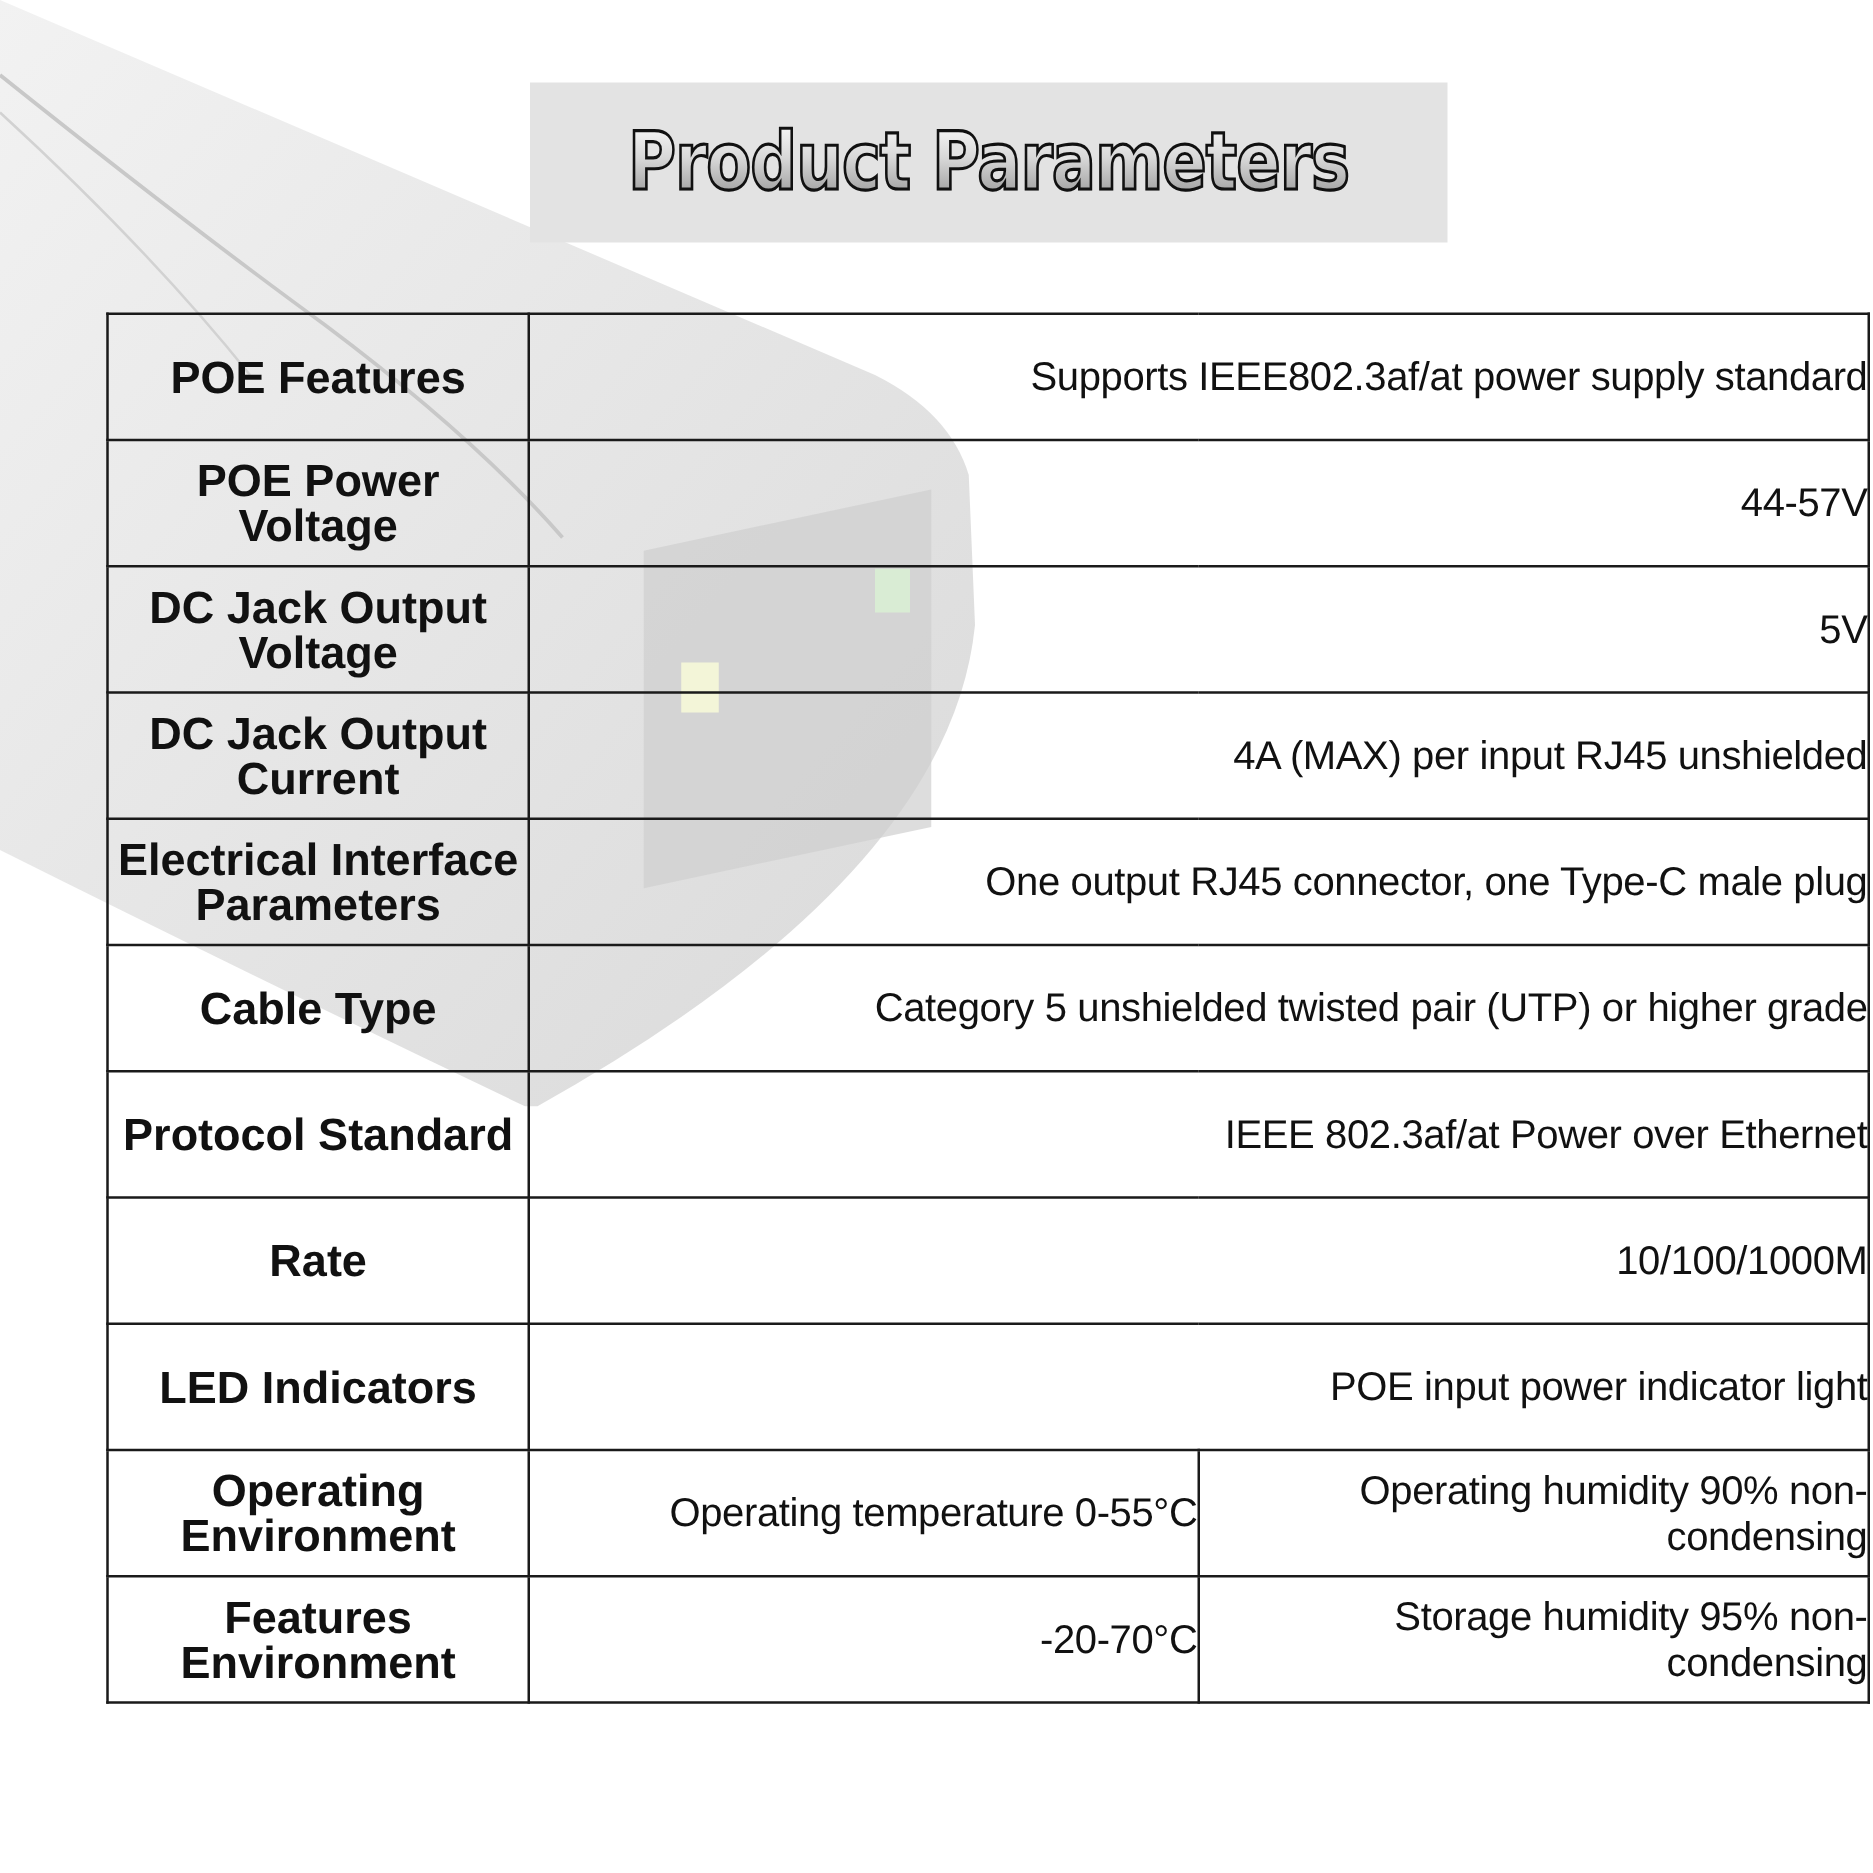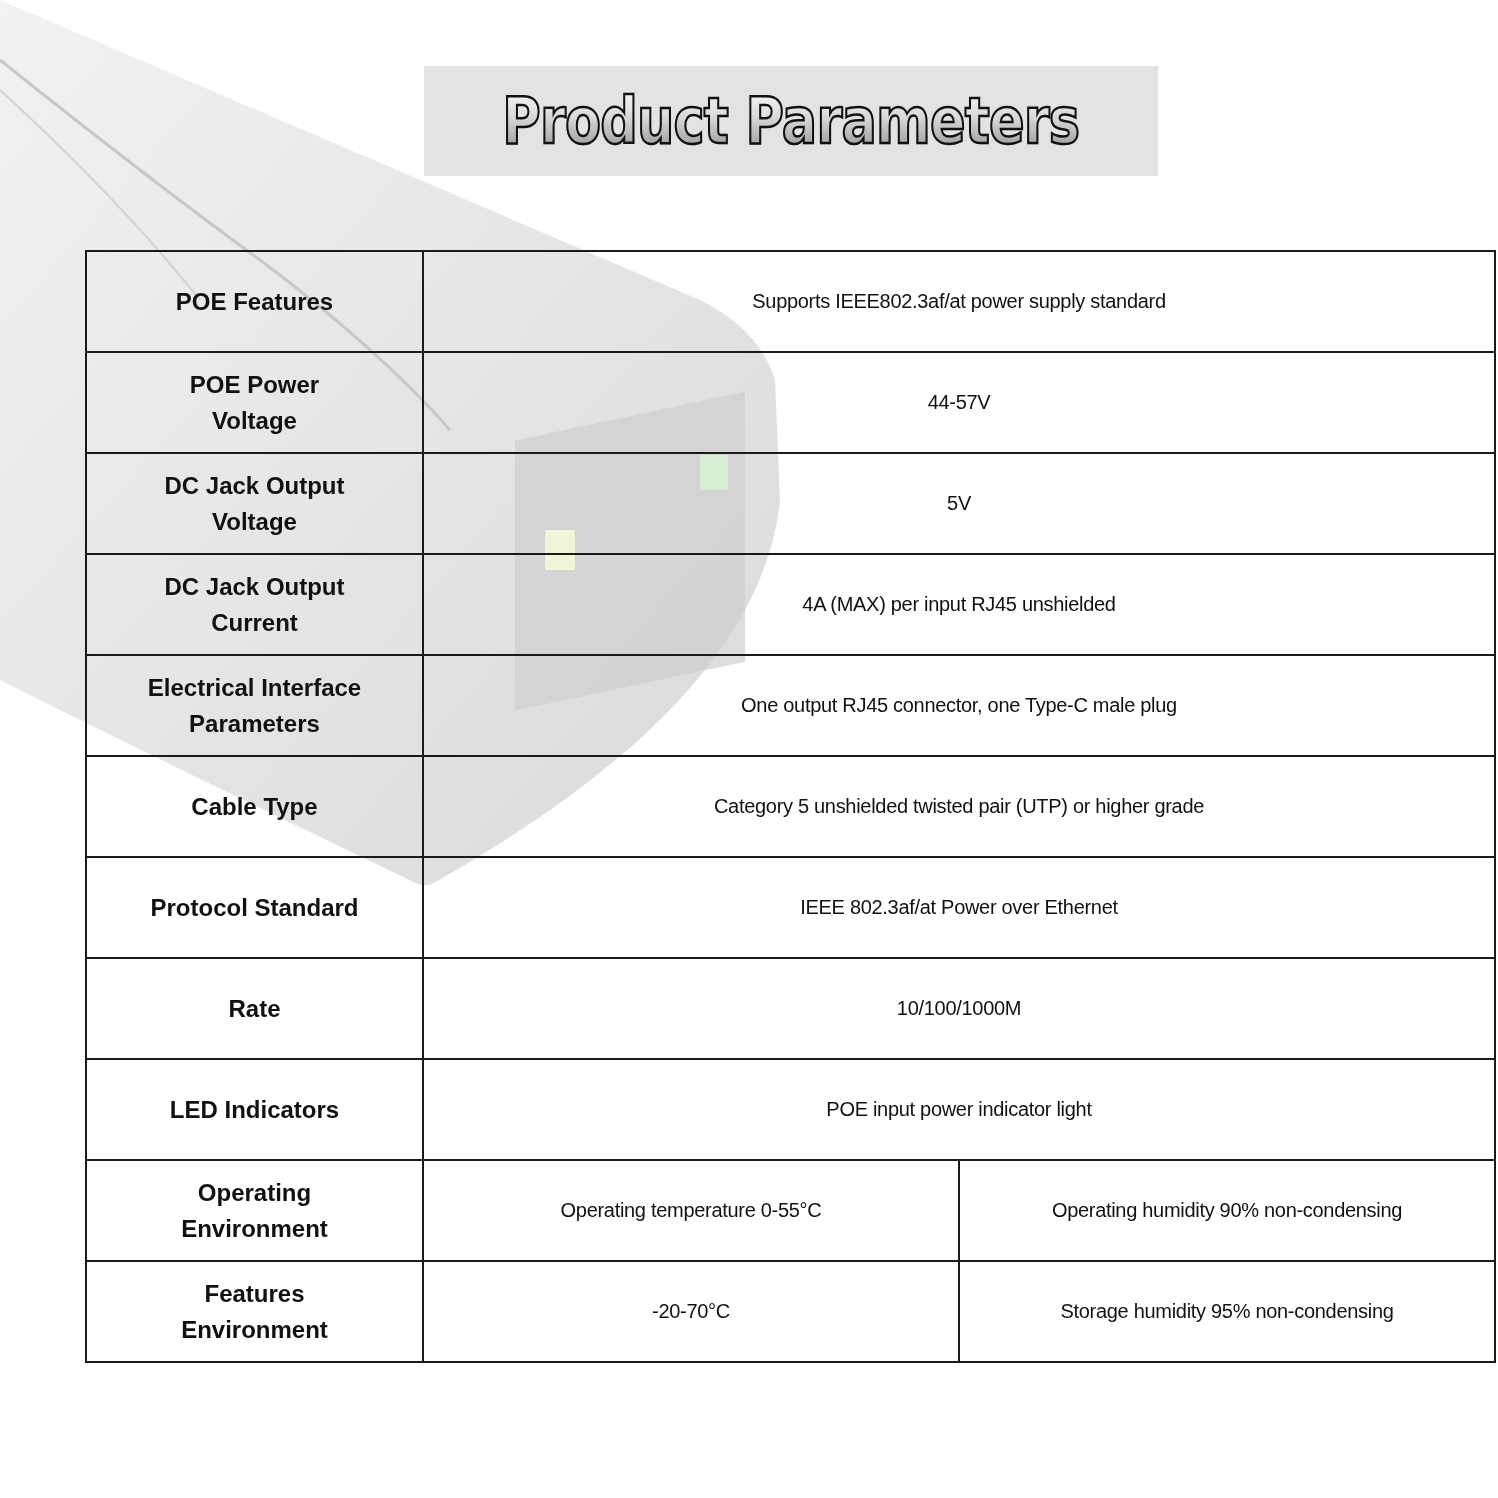--- a/index.html
+++ b/index.html
@@ -7,21 +7,21 @@
     width: 1498px; height: 1498px; position: relative; overflow: hidden;
     background: #ffffff;
     font-family: "Liberation Sans", "DejaVu Sans", sans-serif;
   }
   
   .bg-product {
     position: absolute; left: 0; top: 0; width: 1498px; height: 1498px;
     z-index: 0; pointer-events: none;
   }
   .title-box {
-    position: absolute; left: 424px; top: 66px; width: 734px; height: 110px;
+    position: absolute; left: 424px; top: 66px; width: 734px; height: 128px;
     background: #e3e3e3; z-index: 1;
     display: flex; align-items: center; justify-content: center;
   }
   .title-text {
     font-family: "DejaVu Sans", sans-serif;
     font-weight: bold; font-size: 64px; letter-spacing: -1px;
     transform: scaleX(0.82);
     color: #e8e8e8;
     background: linear-gradient(#ffffff 0%, #d8d8d8 45%, #8a8a8a 100%);
     -webkit-background-clip: text; background-clip: text;
@@ -33,25 +33,25 @@
     position: absolute; left: 85px; top: 250px; width: 1411px;
     border-collapse: collapse; z-index: 2;
     table-layout: fixed;
   }
   table.params td {
     border: 2px solid #1a1a1a;
     height: 99px; padding: 0;
     color: #111;
   }
   td.label {
-    width: 335px; text-align: center; font-weight: bold; font-size: 24px;
+    width: 335px; text-align: center; font-weight: bold; font-size: 36px;
     line-height: 36px;
   }
   td.value {
-    font-size: 20px; padding-left: 23px; text-align: center;
+    font-size: 32px; padding-left: 23px; text-align: right;
     letter-spacing: -0.3px;
   }
   td.value2 { padding-left: 23px; }
 </style>
 </head>
 <body>
 
 <svg class="bg-product" viewBox="0 0 1498 1498">
   <defs>
     <linearGradient id="g1" x1="0" y1="0" x2="1" y2="1">

